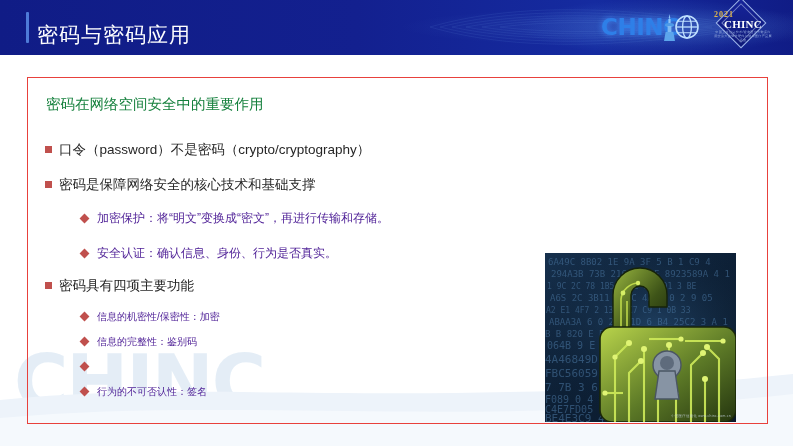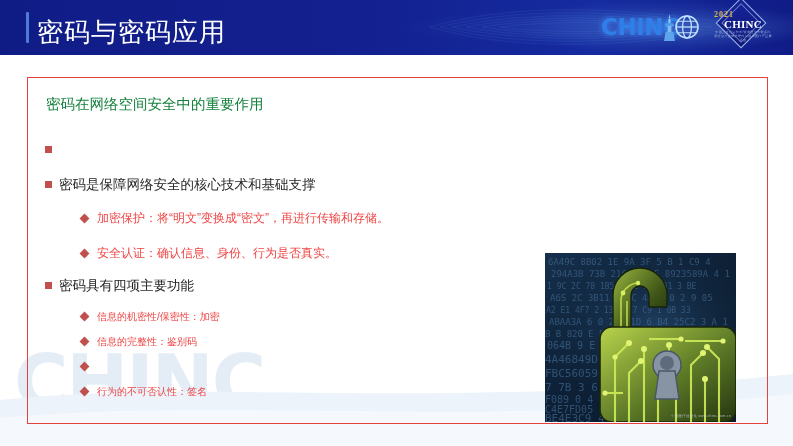--- a/index.html
+++ b/index.html
@@ -20,22 +20,22 @@
       radial-gradient(ellipse 320px 26px at 640px 27px, rgba(120,180,245,.16), rgba(120,180,245,0) 75%),
       linear-gradient(90deg,#101C86 0%,#13208F 45%,#152BA0 75%,#101C86 100%);
     overflow:hidden;
   }
   .hdr-waves{position:absolute;left:430px;top:0;width:330px;height:55px;opacity:.55;}
   .title-accent{
     position:absolute;left:26px;top:12px;width:3px;height:31px;
     background:#4E7BD8;border-radius:1px;
   }
   .slide-title{
-    position:absolute;left:37px;top:15px;
-    font-size:26px;color:#ffffff;letter-spacing:1px;
+    position:absolute;left:37px;top:21px;
+    font-size:21px;color:#ffffff;letter-spacing:1px;
     font-weight:400;white-space:nowrap;text-align:right;
   }
 
   
   .chinc-mark{position:absolute;left:601px;top:13px;width:96px;height:28px;}
   .chinc-text{
     font-size:23px;font-weight:bold;color:#2E7FE8;letter-spacing:-.5px;
     font-family:"DejaVu Sans",sans-serif;line-height:28px;
     text-shadow:0 0 6px rgba(70,150,255,.8);
   }
@@ -92,21 +92,21 @@
     display:inline-block;width:7px;height:7px;background:#C0504D;
     margin-right:7px;vertical-align:1px;
   }
   .bullet-l1 .txt{font-size:13.5px;color:#262626;}
 
   .bullet-l2{position:absolute;white-space:nowrap;}
   .bullet-l2 .marker{
     display:inline-block;width:7px;height:7px;background:#C0504D;
     transform:rotate(45deg);margin-right:9px;vertical-align:0px;
   }
-  .bullet-l2 .txt{font-size:12px;color:#ef4444;margin-top:35px;}
+  .bullet-l2 .txt{font-size:12px;color:#4c1d95;margin-top:35px;}
   .bullet-l2.small .txt{font-size:10px;}
 
   
   .photo{
     position:absolute;left:545px;top:253px;width:191px;height:169px;
     overflow:hidden;background:#4d7c0f;
   }
   .photo svg{display:block;}
   .photo-credit{
     position:absolute;right:5px;bottom:4px;
@@ -165,21 +165,21 @@
   <svg class="wm-swoosh" viewBox="0 0 793 86" preserveAspectRatio="none">
     <path d="M0,40 C220,18 430,52 793,14 L793,86 L0,86 Z" fill="#EDF3FA"></path>
     <path d="M0,58 C240,36 470,70 793,34 L793,86 L0,86 Z" fill="#F5F9FD"></path>
   </svg>
 
   <div class="content-box">
 
     <div class="section-heading">密码在网络空间安全中的重要作用</div>
 
     <div class="bullet-l1" style="left:17px;top:62px;">
-      <span class="marker"></span>
+      <span class="marker"></span><span class="txt">口令（password）不是密码（crypto/cryptography）</span>
     </div>
 
     <div class="bullet-l1" style="left:17px;top:97px;">
       <span class="marker"></span><span class="txt">密码是保障网络安全的核心技术和基础支撑</span>
     </div>
 
     <div class="bullet-l2" style="left:53px;top:130px;">
       <span class="marker"></span><span class="txt">加密保护：将“明文”变换成“密文”，再进行传输和存储。</span>
     </div>
 

